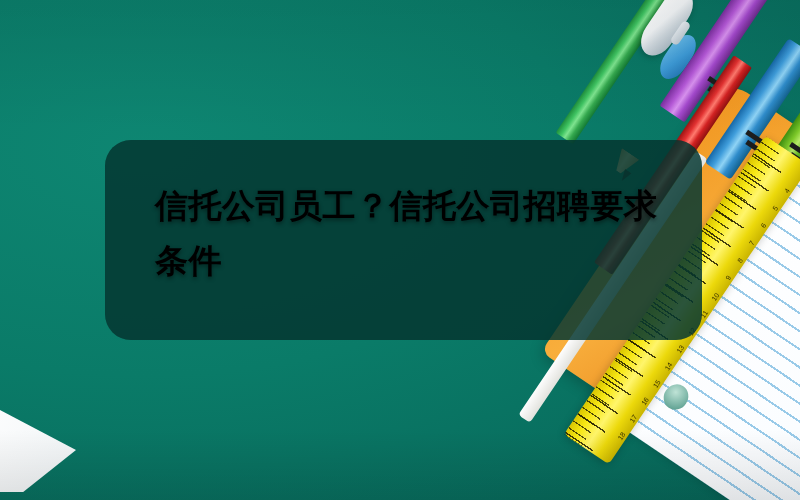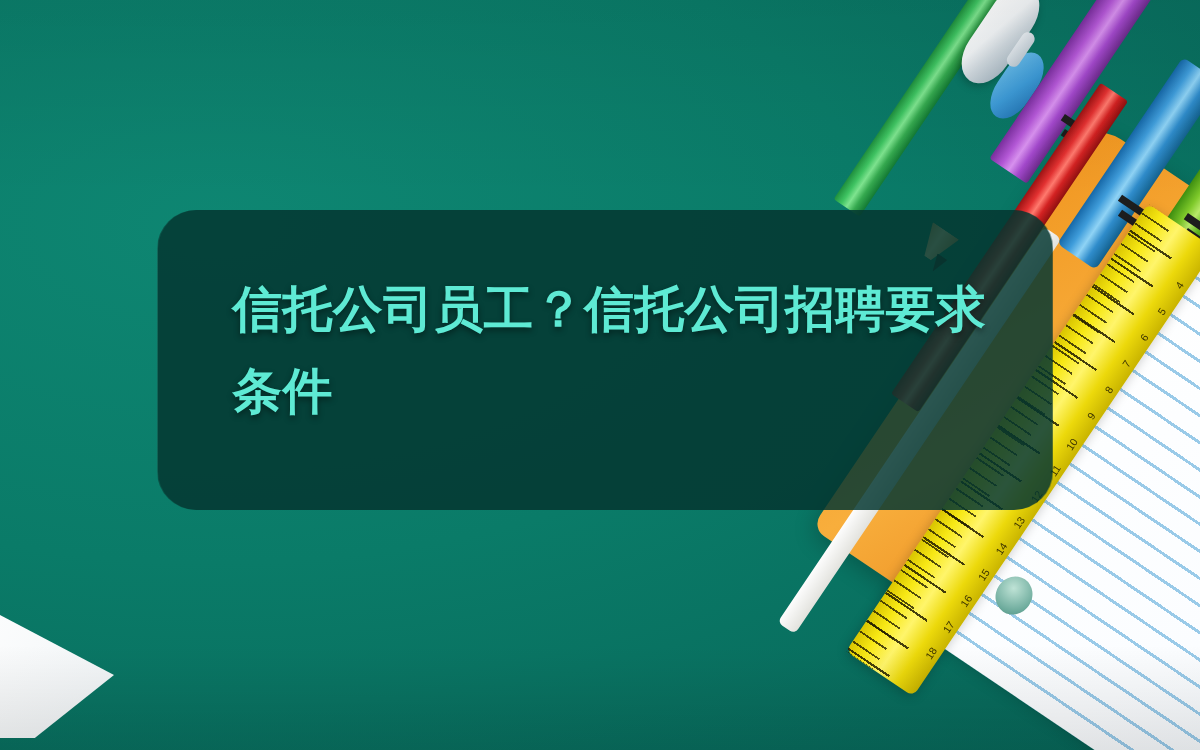--- a/index.html
+++ b/index.html
@@ -235,21 +235,21 @@
   }
 
   .title-text{
     position:absolute;
     left:155px;top:178px;width:520px;
     font-family:"DejaVu Sans","Liberation Sans",sans-serif;
     font-weight:700;
     font-size:33px;
     line-height:55px;
     letter-spacing:.5px;
-    color:#5eead4;
+    color:#000000;
     text-shadow:0 2px 4px rgba(0,0,0,.45);
     white-space:pre-wrap;
   }
 </style>
 </head>
 <body>
 
 <div id="stage">
 
   <div class="desk"></div>

